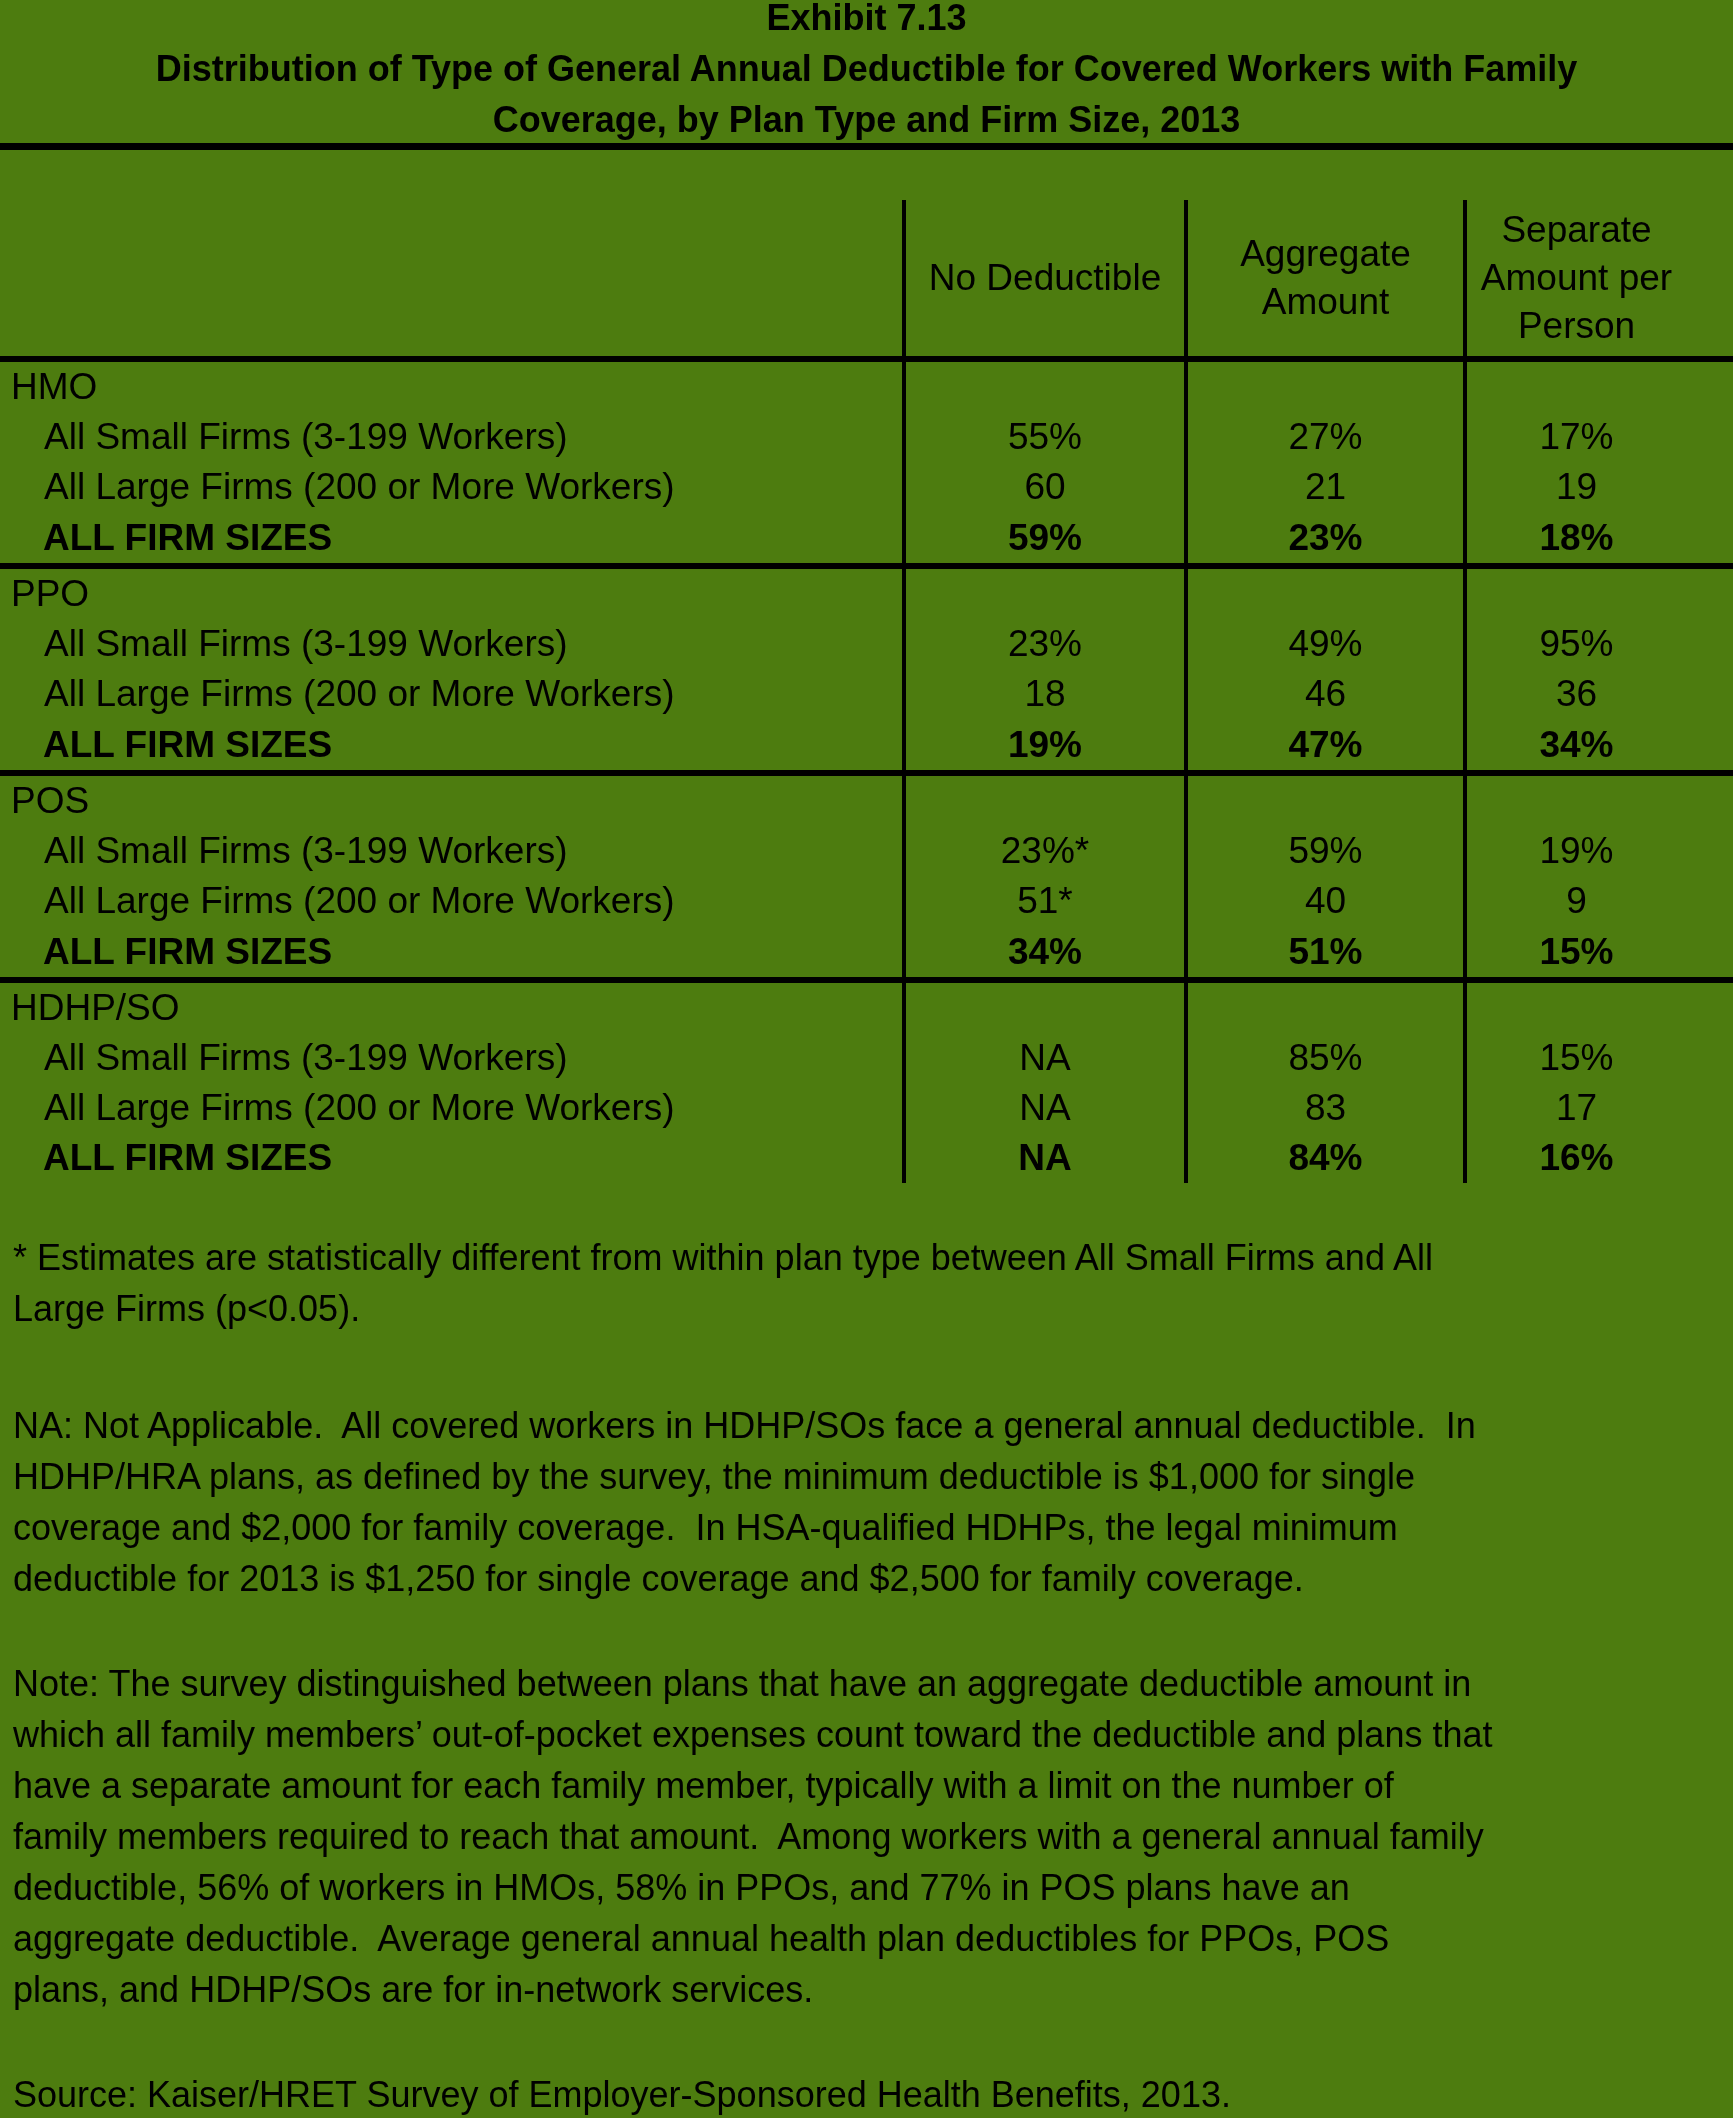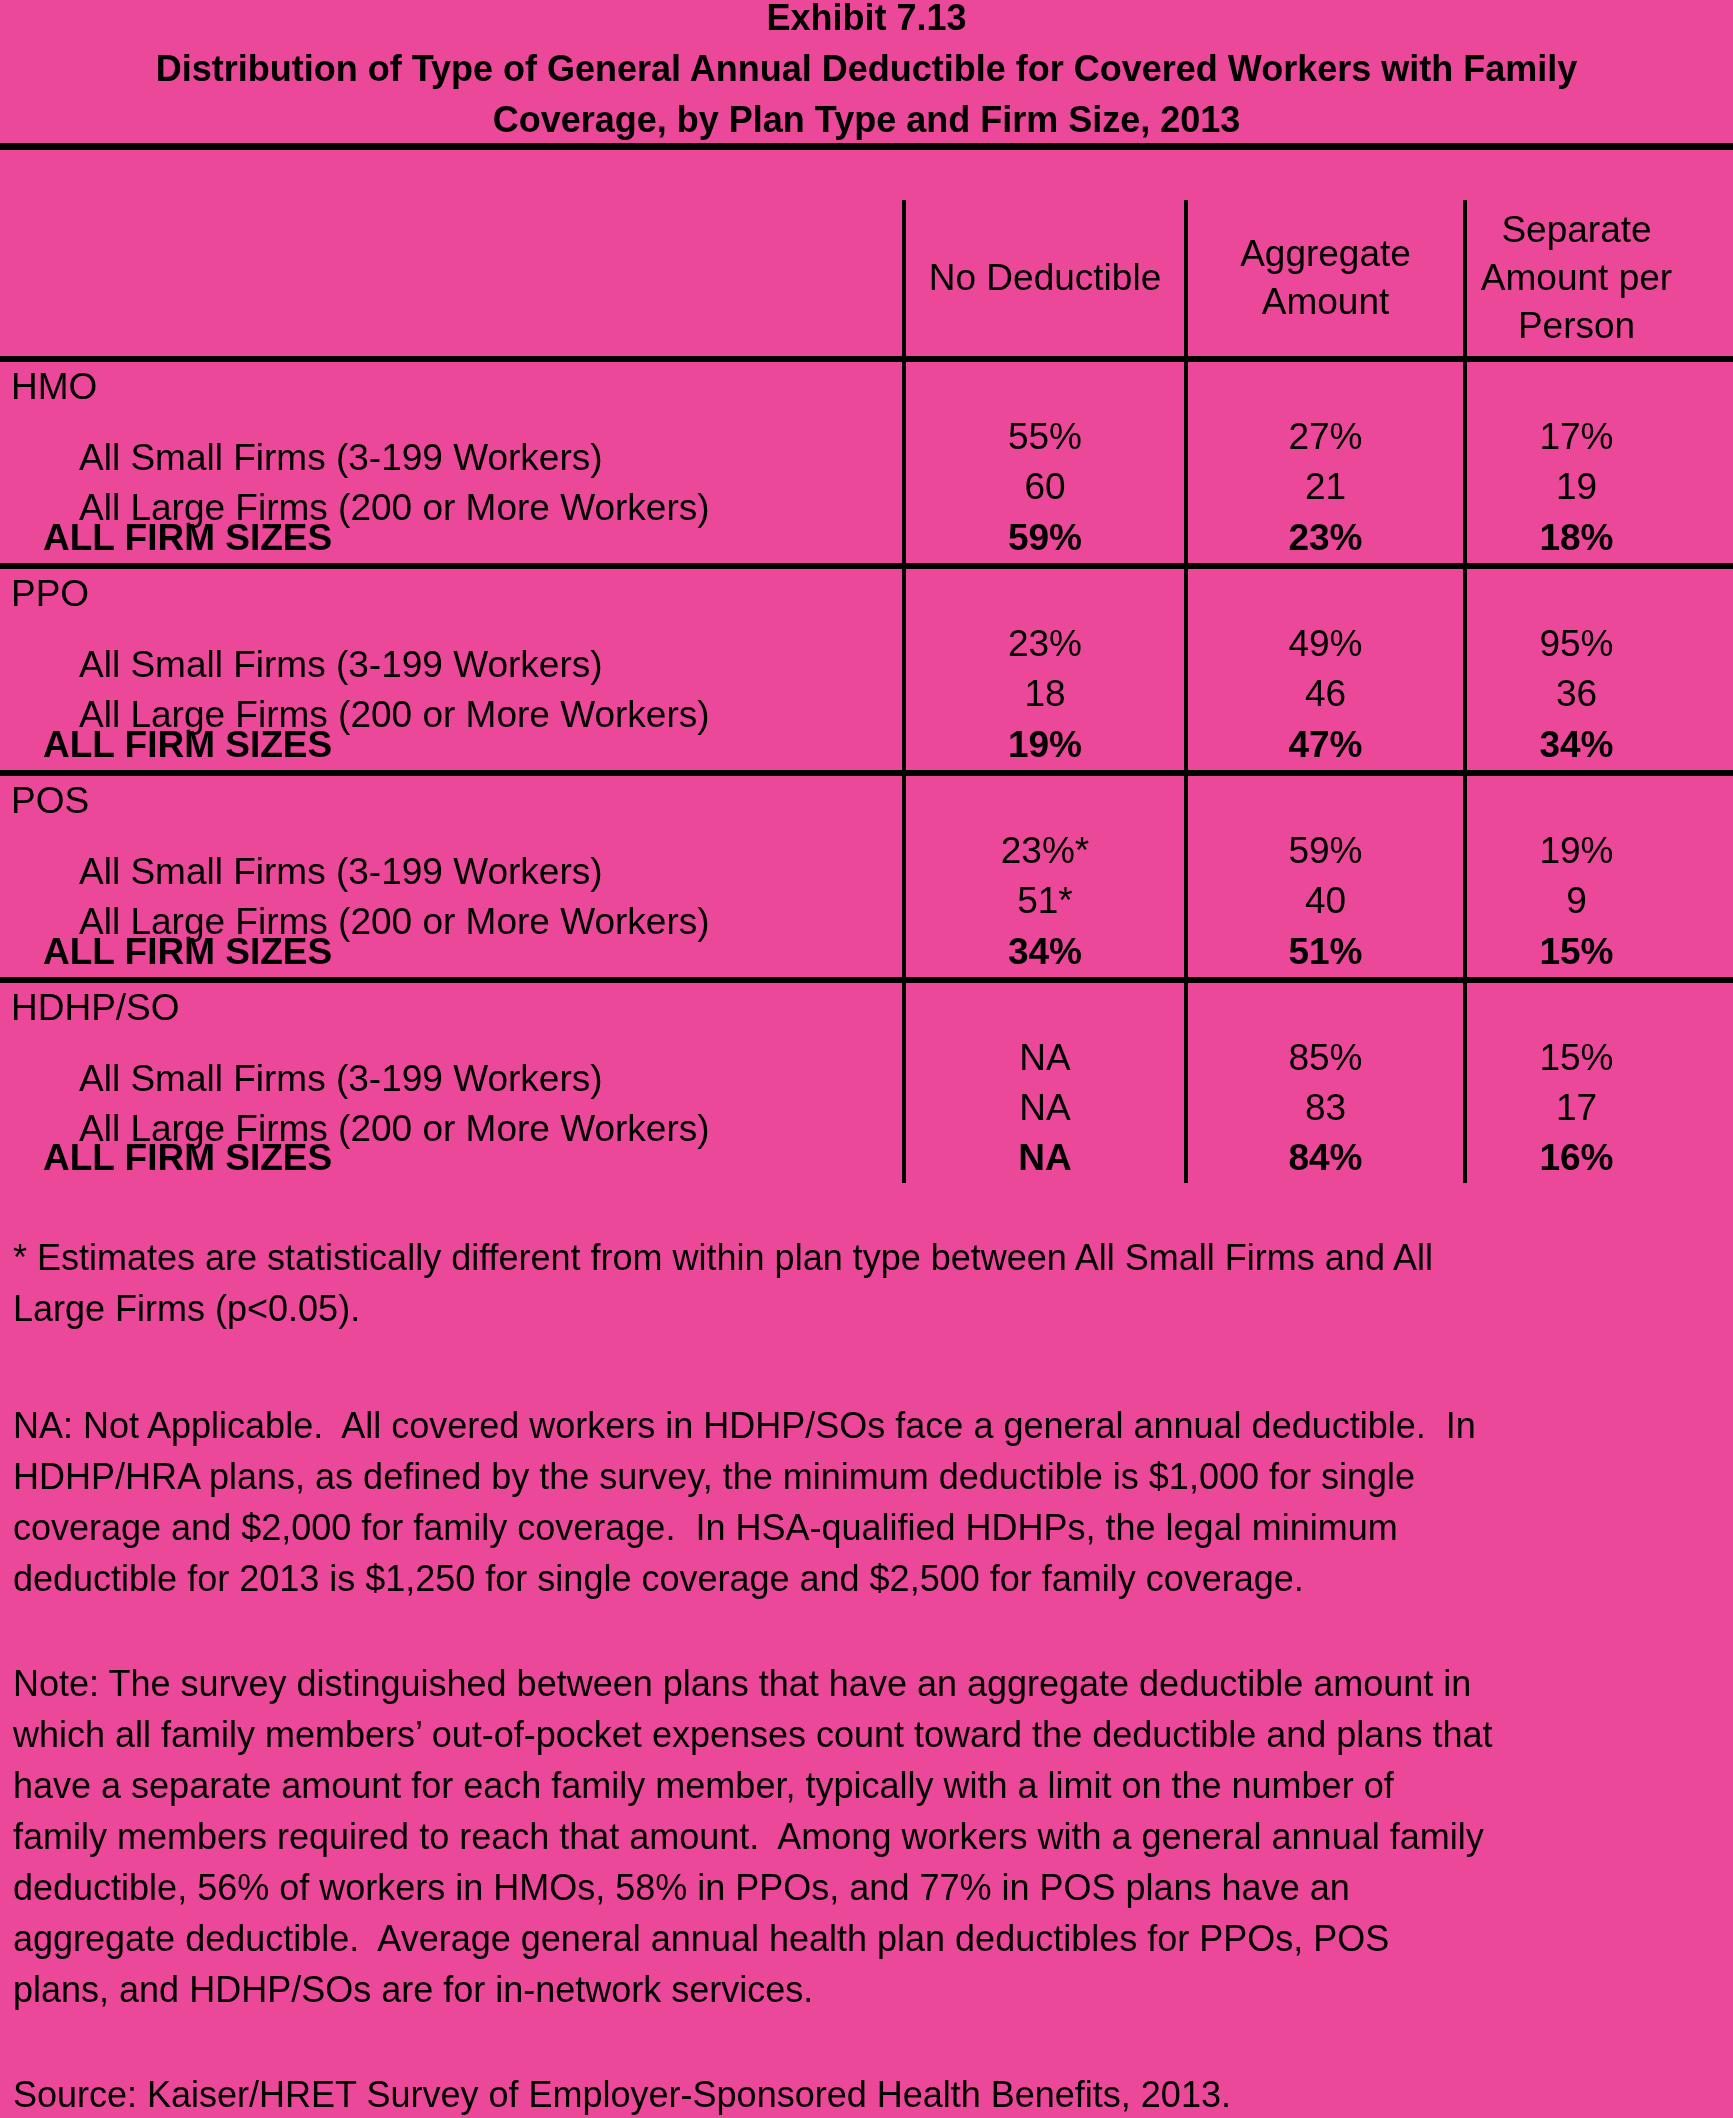--- a/index.html
+++ b/index.html
@@ -1,21 +1,21 @@
 <!DOCTYPE html>
 <html style="font-size:8px"><head>
 <meta charset="utf-8">
 <style>
   * { box-sizing: border-box; margin: 0; padding: 0; }
   html, body { background: #ffffff; }
   .page {
     position: relative;
     width: 1733px;
     height: 2119px;
-    background: #ec4899;
+    background: #4d7c0f;
     color: #000000;
     font-family: "Liberation Sans", sans-serif;
     overflow: hidden;
   }
   .title {
     position: absolute;
     top: -8px;
     left: 0;
     width: 1733px;
     text-align: center;
@@ -53,21 +53,21 @@
   }
   .lbl { display: flex; align-items: center; }
   .header-row {
     height: 162px;
     border-bottom: 6.5px solid #000000;
   }
   .header-row .vcol { font-size: 37px; line-height: 48px; }
   .body-row { height: 50px; font-size: 37px; }
   .sep { border-bottom: 6.5px solid #000000; height: 57px; }
   .section-name { font-weight: normal; padding-left: 11px; }
-  .indent { padding-left: 79px; margin-top: 21px; }
+  .indent { padding-left: 44px; }
   .allfirm .lbl { padding-left: 43px; font-weight: bold; text-align: center; }
   .allfirm .vcol { font-weight: bold; }
   .fn {
     position: absolute;
     left: 13px;
     width: 1724px;
     font-size: 36px;
     line-height: 51px;
     white-space: pre-wrap;
   }

